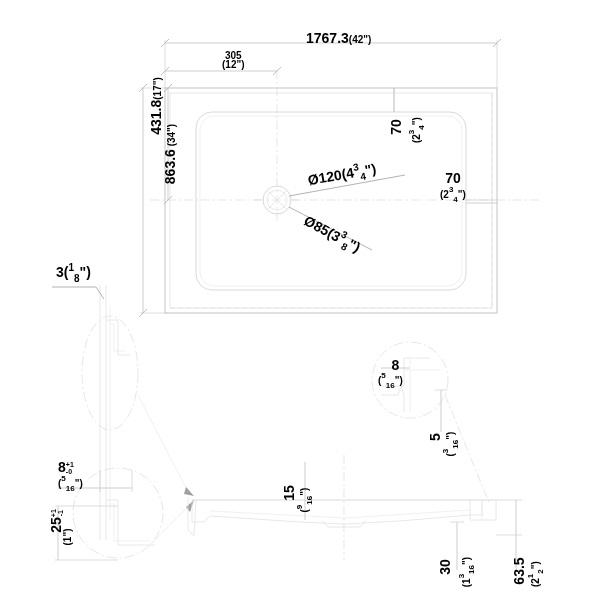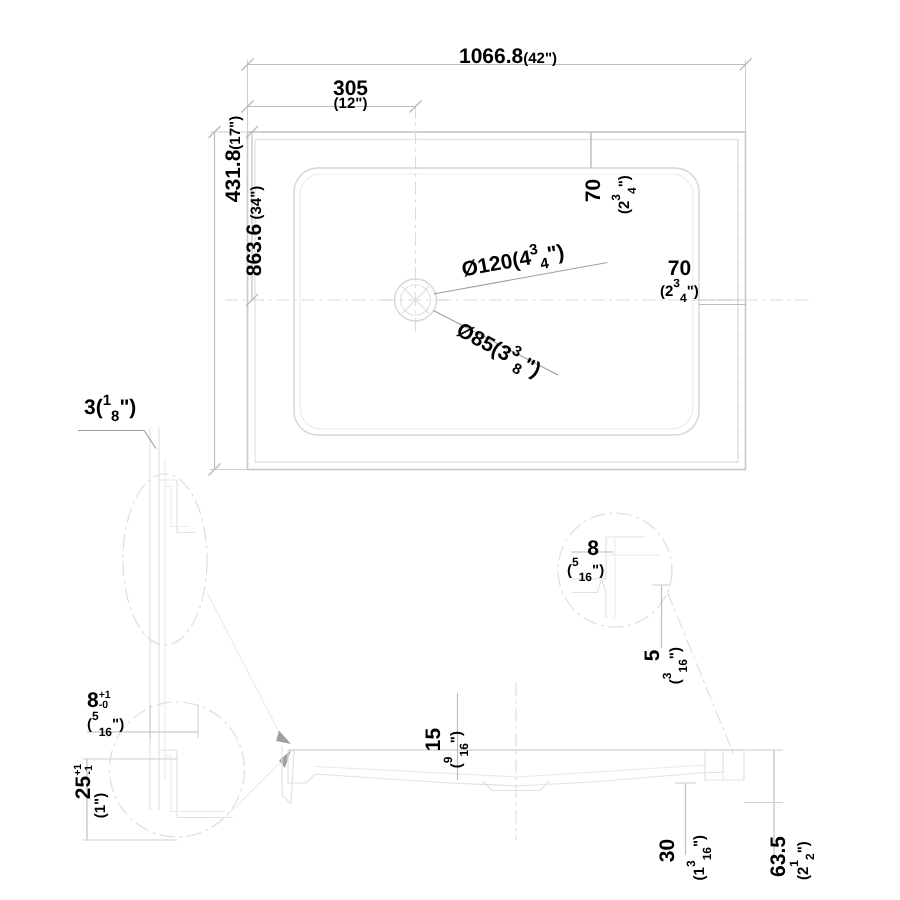--- a/index.html
+++ b/index.html
@@ -246,25 +246,25 @@
     <path class="ext-line" d="M 450 522 L 464 522"></path>
 
     <path class="dim-line" d="M 516 500 L 516 570"></path>
     <path class="ext-line" d="M 496 500 L 522 500"></path>
     <path class="ext-line" d="M 496 535 L 522 535"></path>
   </g>
 
 </svg>
 
 <div style="position:absolute; left:306px; top:29px; white-space:nowrap;">
-  <span class="dim-text dim-main" style="font-size:14px; font-weight:bold; color:#000;">1066.8</span><span class="dim-text dim-sub" style="font-size:10px; font-weight:bold; color:#000;">(42")</span>
+  <span class="dim-text dim-main" style="font-size:14px; font-weight:bold; color:#000;">1767.3</span><span class="dim-text dim-sub" style="font-size:10px; font-weight:bold; color:#000;">(42")</span>
 </div>
 
 <div style="position:absolute; left:222px; top:50px; text-align:center; white-space:nowrap;">
-  <div class="dim-text dim-main" style="font-size:14px; font-weight:bold; color:#000;">305</div>
+  <div class="dim-text dim-main" style="font-size:10px; font-weight:bold; color:#000;">305</div>
   <div class="dim-text dim-sub" style="font-size:10px; font-weight:bold; color:#000; margin-top:-2px;">(12")</div>
 </div>
 
 <div style="position:absolute; left:120px; top:145px; width:100px; transform:rotate(-90deg); transform-origin:50% 50%; text-align:center; white-space:nowrap;">
   <span class="dim-text" style="font-size:14px; font-weight:bold; color:#000;">863.6</span><span class="dim-text" style="font-size:10px; font-weight:bold; color:#000;"> </span><span class="dim-text" style="font-size:10px; font-weight:bold; color:#000;">(34")</span>
 </div>
 
 <div style="position:absolute; left:106px; top:97px; width:100px; transform:rotate(-90deg); transform-origin:50% 50%; text-align:center; white-space:nowrap;">
   <span class="dim-text" style="font-size:14px; font-weight:bold; color:#000;">431.8</span><span class="dim-text" style="font-size:10px; font-weight:bold; color:#000;">(17")</span>
 </div>

